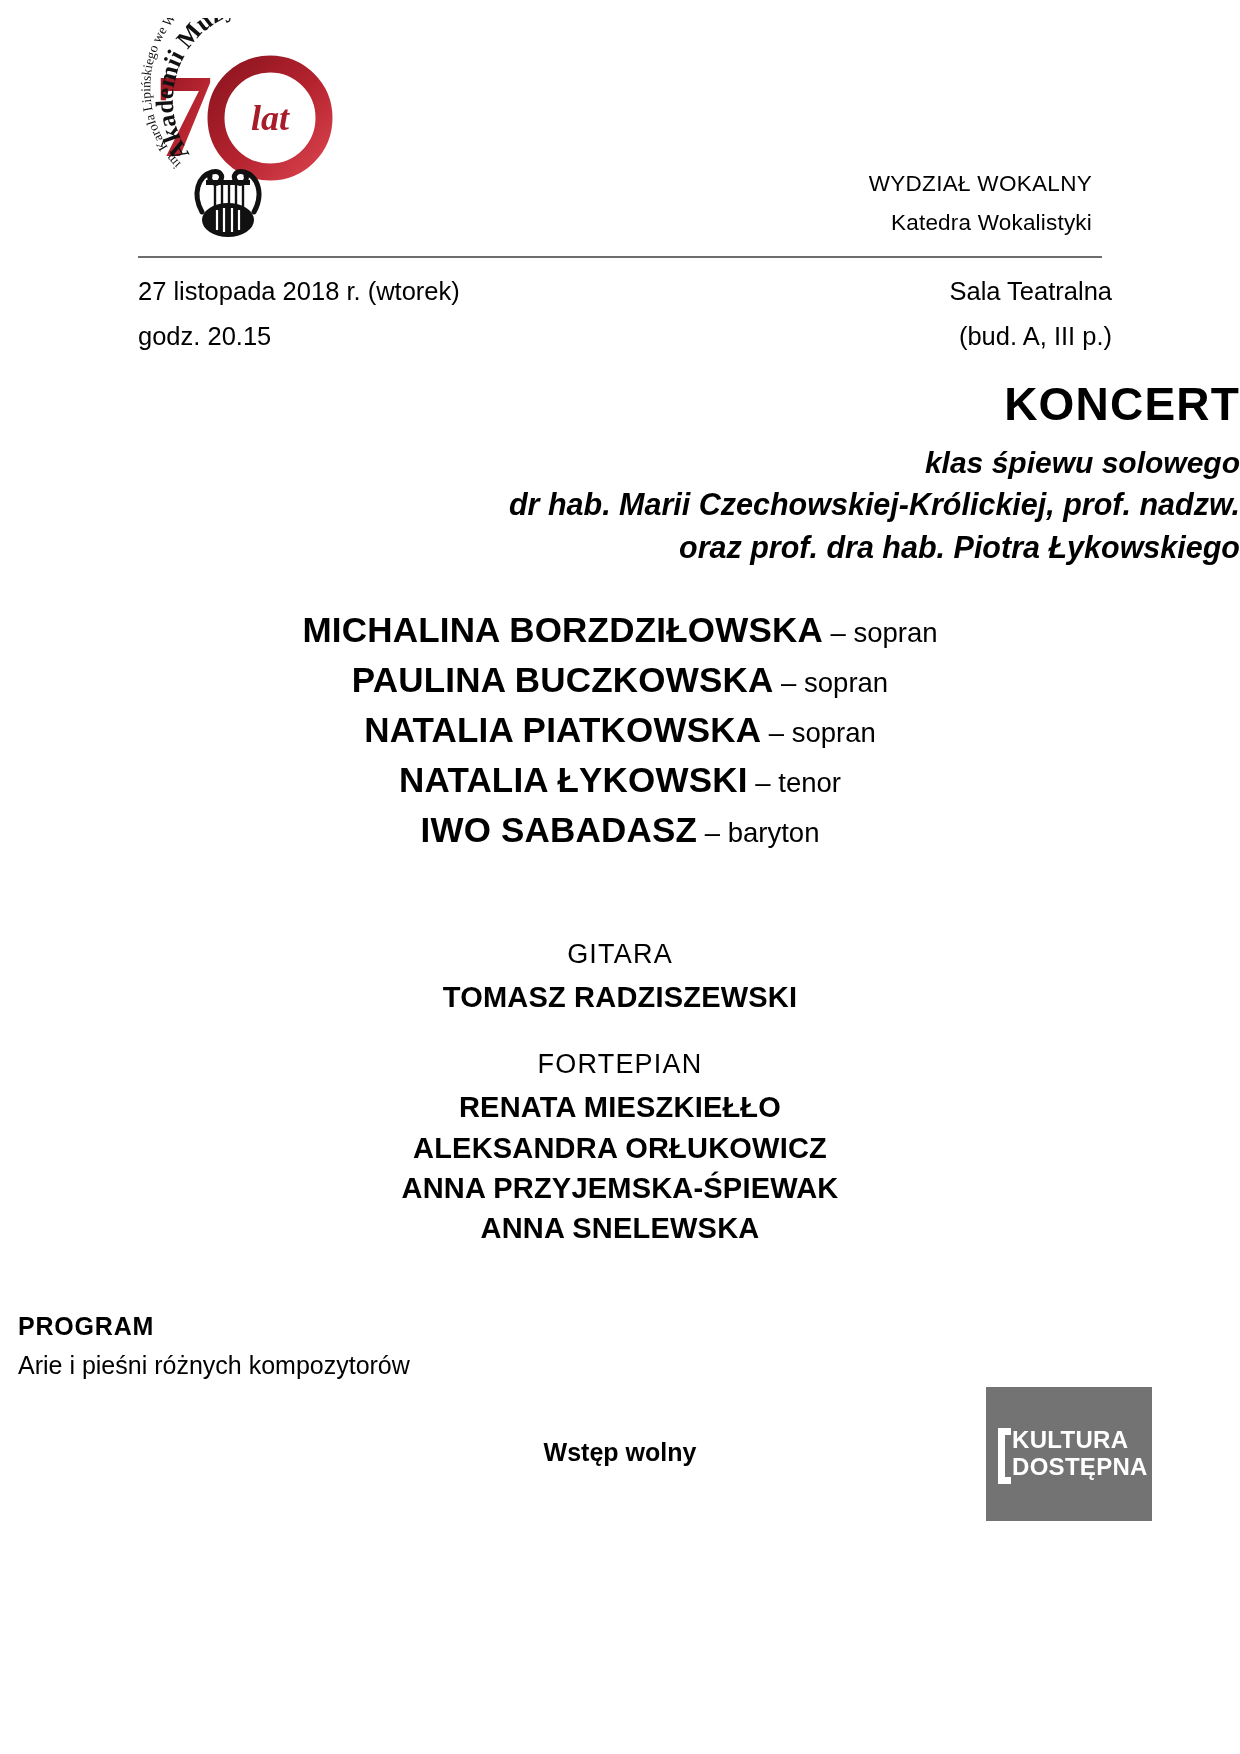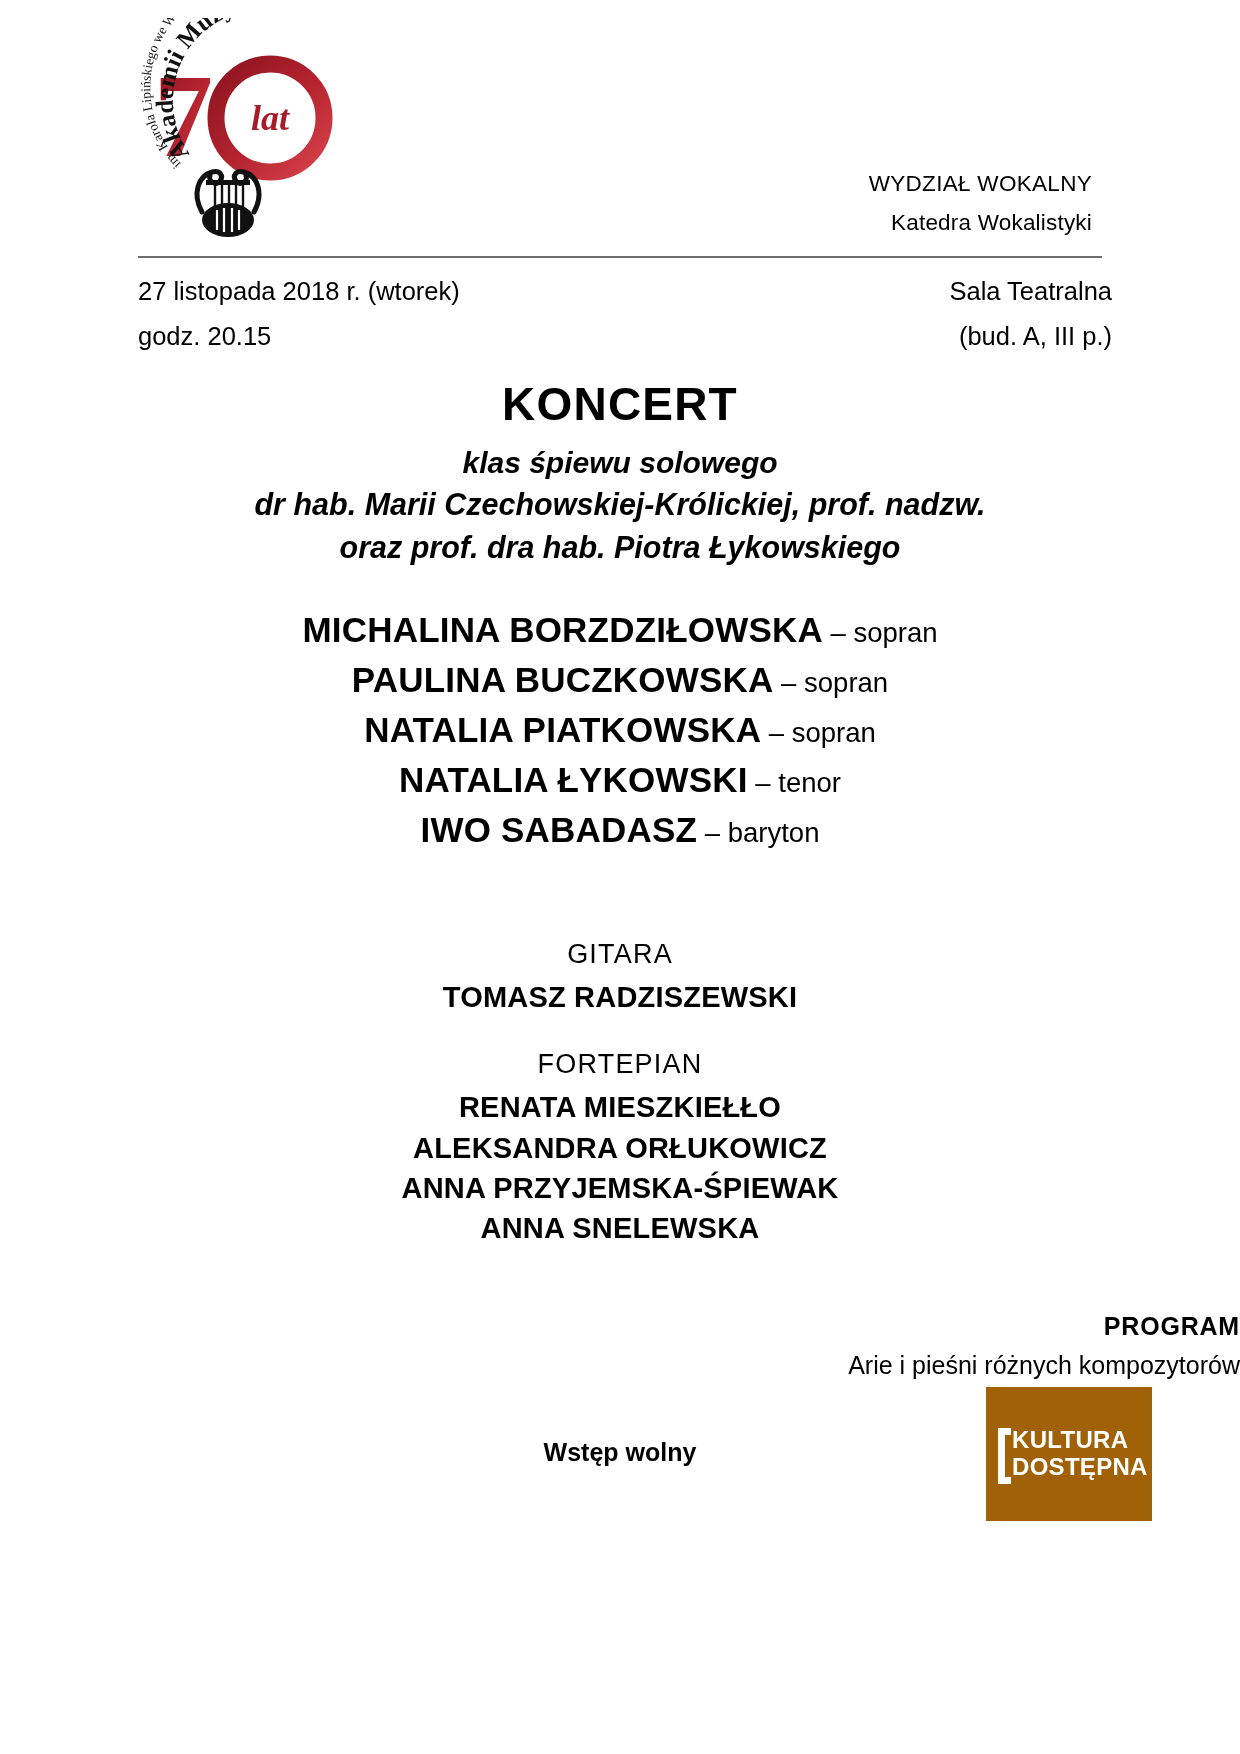--- a/index.html
+++ b/index.html
@@ -86,21 +86,21 @@
     font-size: 25.5px;
     white-space: nowrap;
   }
   .meta-col div + div { margin-top: 5px; }
 
   
   .titleblock {
     position: absolute;
     left: 0; right: 0;
     top: 378px;
-    text-align: center;
+    text-align: right;
   }
   .koncert {
     font-size: 46px;
     font-weight: bold;
     letter-spacing: 1.2px;
     line-height: 1.15;
   }
   .subtitle {
     font-style: italic;
     font-weight: bold;
@@ -156,21 +156,21 @@
     line-height: 1.32;
     margin-top: 8px;
   }
   .sec-name + .sec-name { margin-top: 2px; }
 
   
   .program {
     position: absolute;
     left: 18px; right: 0;
     top: 1312px;
-    text-align: right;
+    text-align: left;
   }
   .program-title {
     font-size: 25px;
     font-weight: bold;
     letter-spacing: 0.8px;
   }
   .program-desc {
     font-size: 25px;
     font-weight: normal;
     margin-top: 10px;
@@ -185,21 +185,21 @@
     font-weight: bold;
   }
 
   
   .badge {
     position: absolute;
     right: 88px;
     top: 1387px;
     width: 166px;
     height: 134px;
-    background: #a16207;
+    background: #737373;
     display: flex;
     flex-direction: column;
     justify-content: center;
     align-items: flex-start;
     padding-left: 12px;
   }
   .badge-inner {
     position: relative;
     display: block;
     padding-left: 14px;

